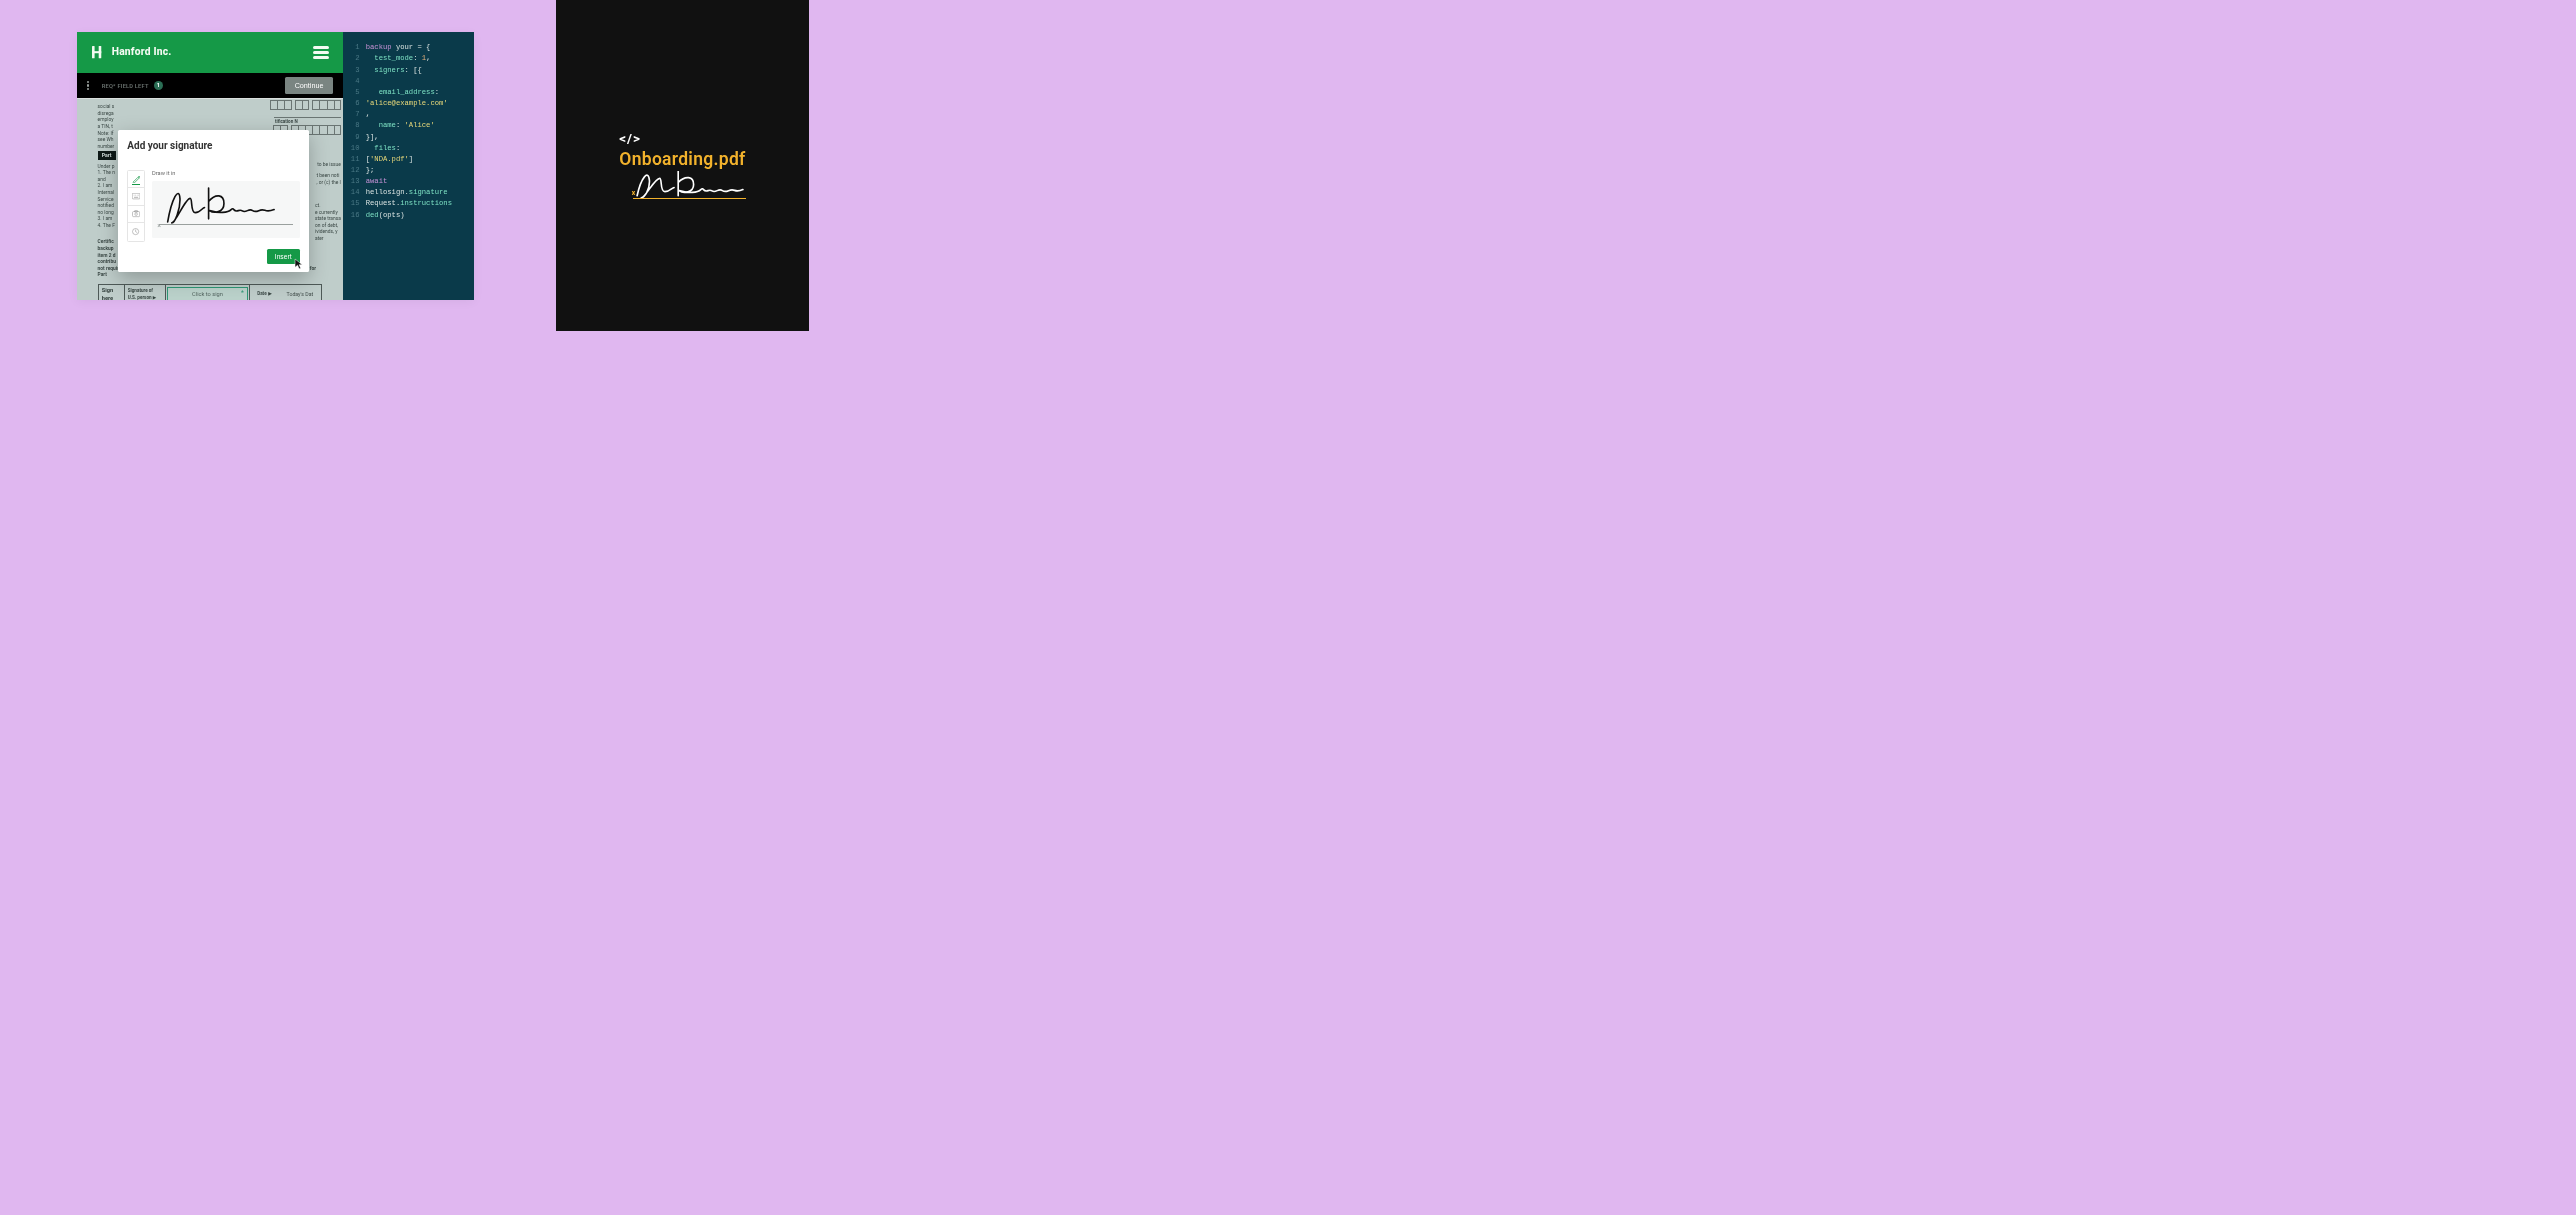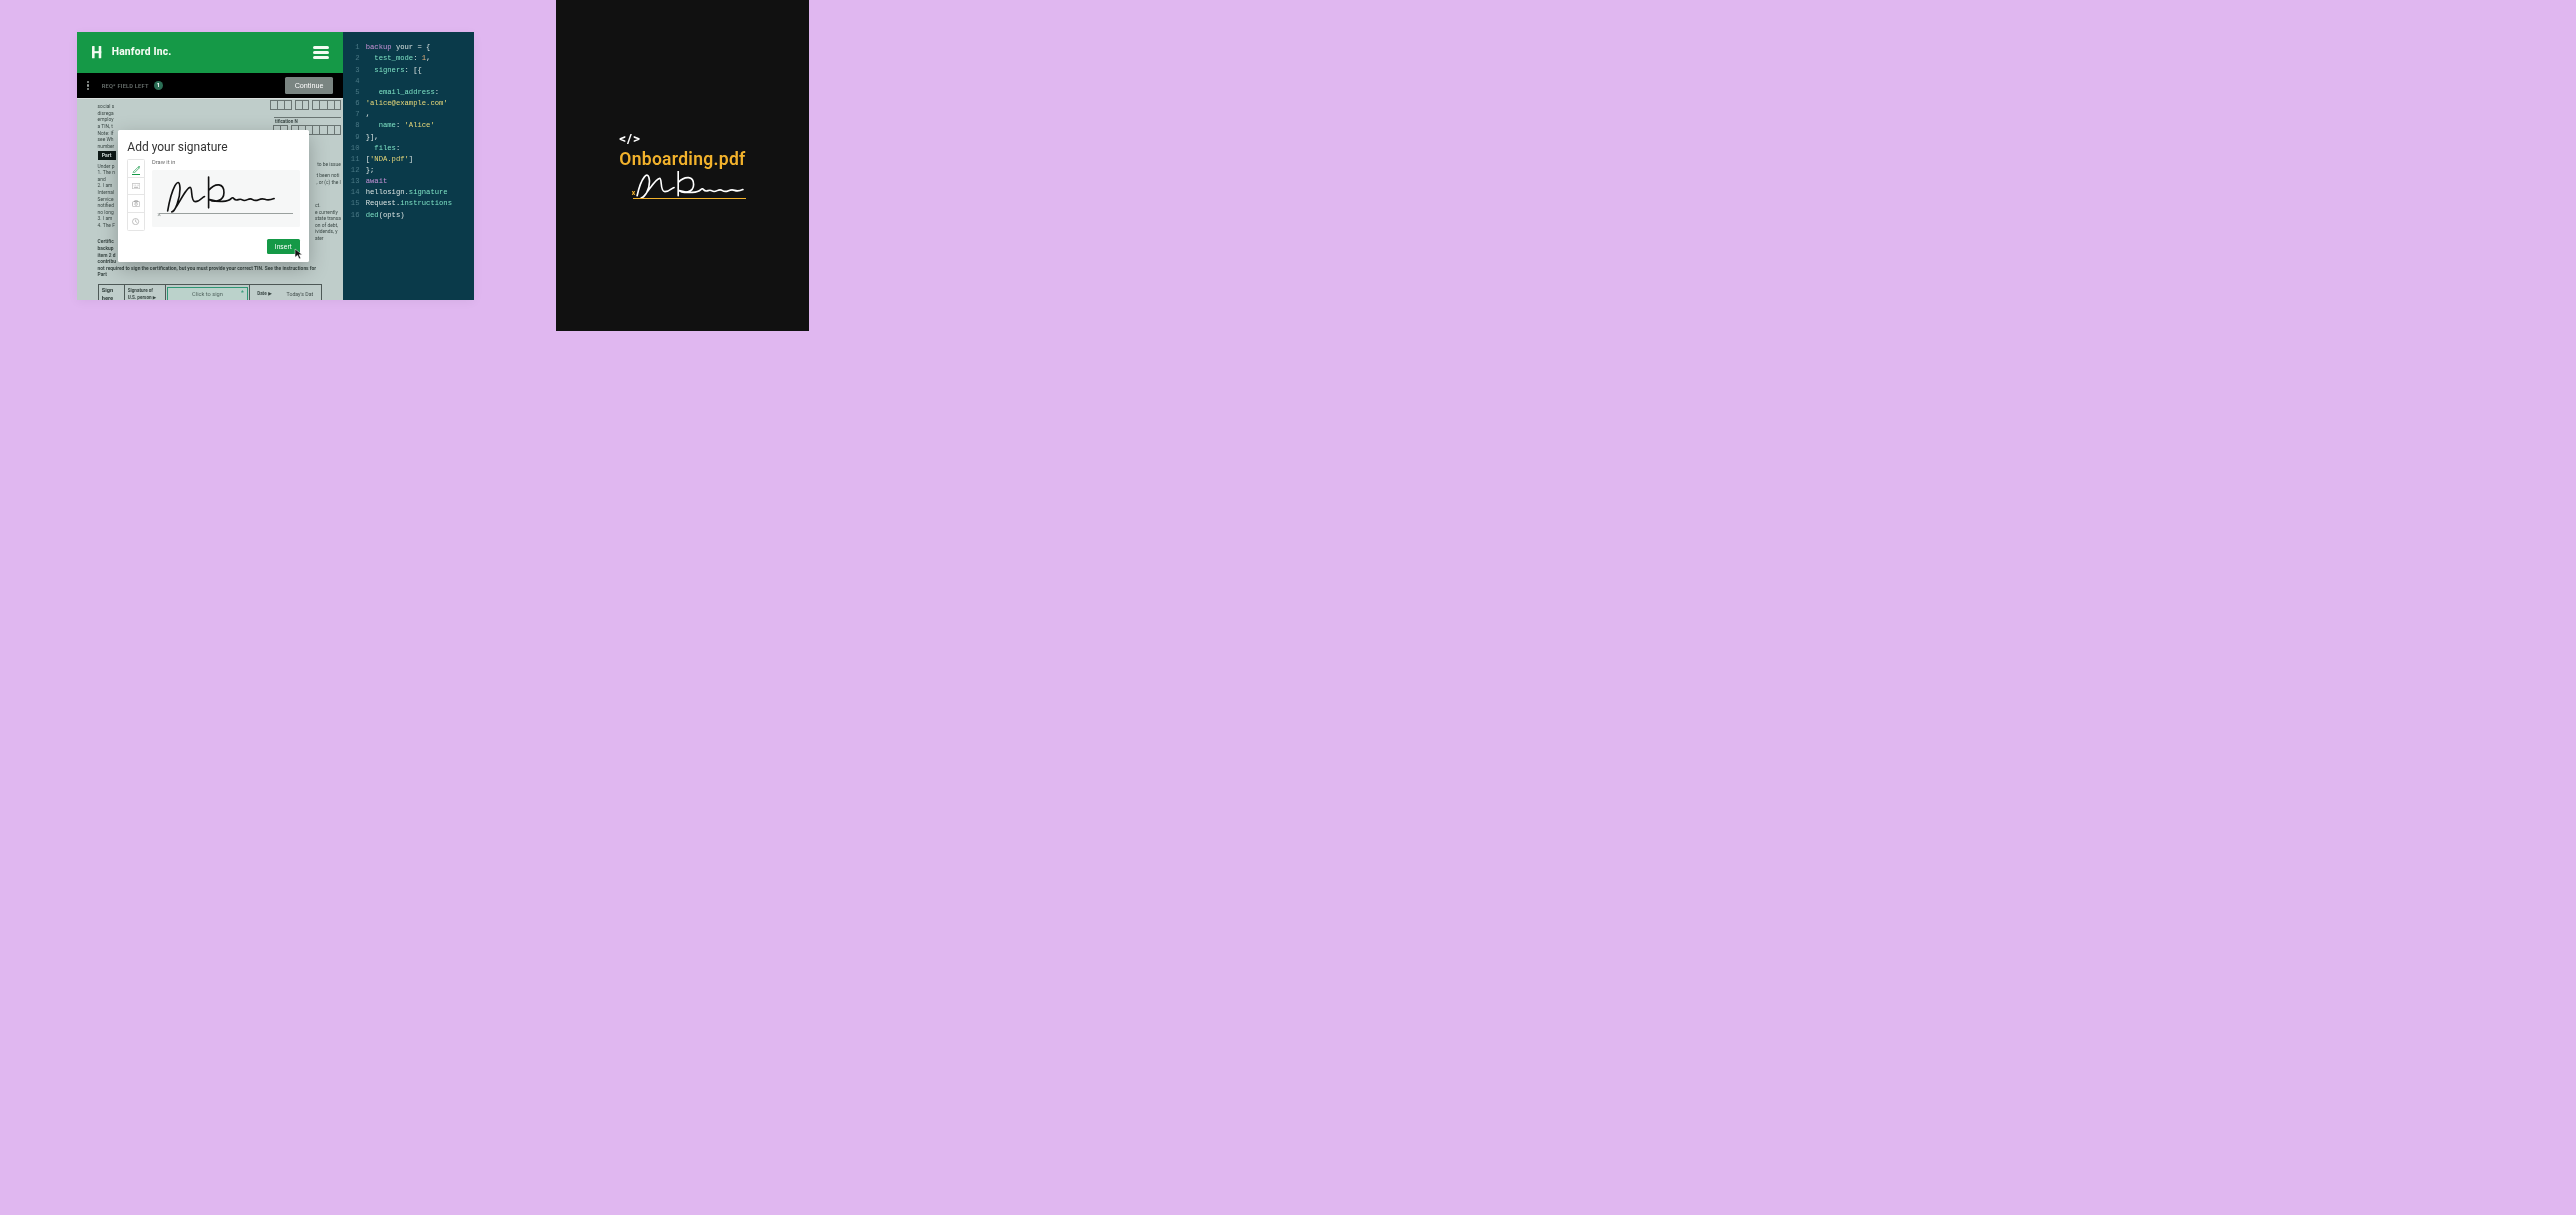--- a/index.html
+++ b/index.html
@@ -181,21 +181,21 @@
     top: 31px;
     left: 41px;
     width: 191px;
     background:#fff;
     box-shadow: 0 6.2px 20.6px rgba(0,0,0,0.25);
     border-radius:1.5px;
     padding:9.3px 9.3px 8.2px 9.3px;
     z-index:20;
   }
   .sig-modal h2 {
-    font-size:12px; font-weight:400; color:#333; margin-bottom:4px;
+    font-size:10px; font-weight:700; color:#333; margin-bottom:17px;
   }
   .sig-body { display:flex; gap:7.2px; }
   .sig-tools {
     width:17.5px; display:flex; flex-direction:column;
     border:0.5px solid #e5e5e5; border-radius:1.5px; overflow:hidden;
   }
   .sig-tool {
     height:17.5px; display:flex; align-items:center; justify-content:center;
     border-bottom:0.5px solid #e5e5e5; color:#6a6a6a; cursor:pointer;
   }

